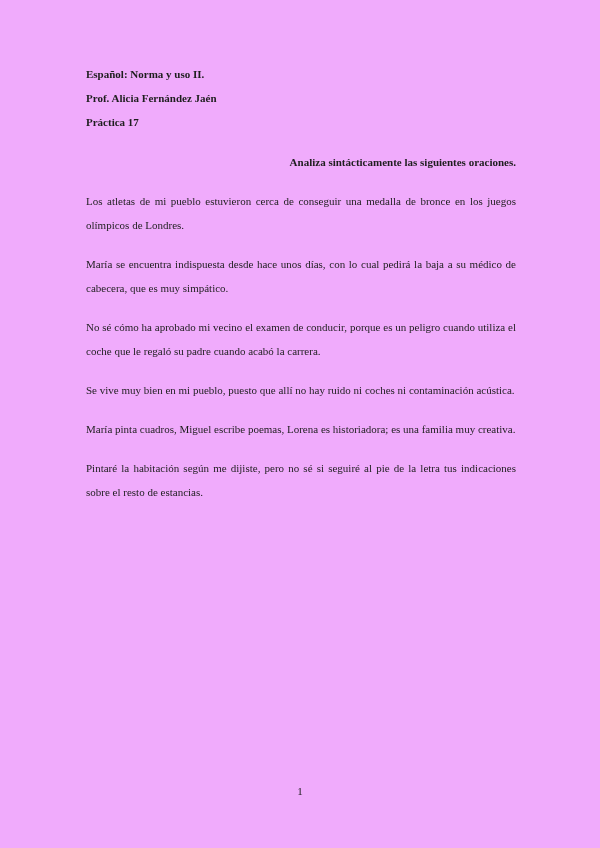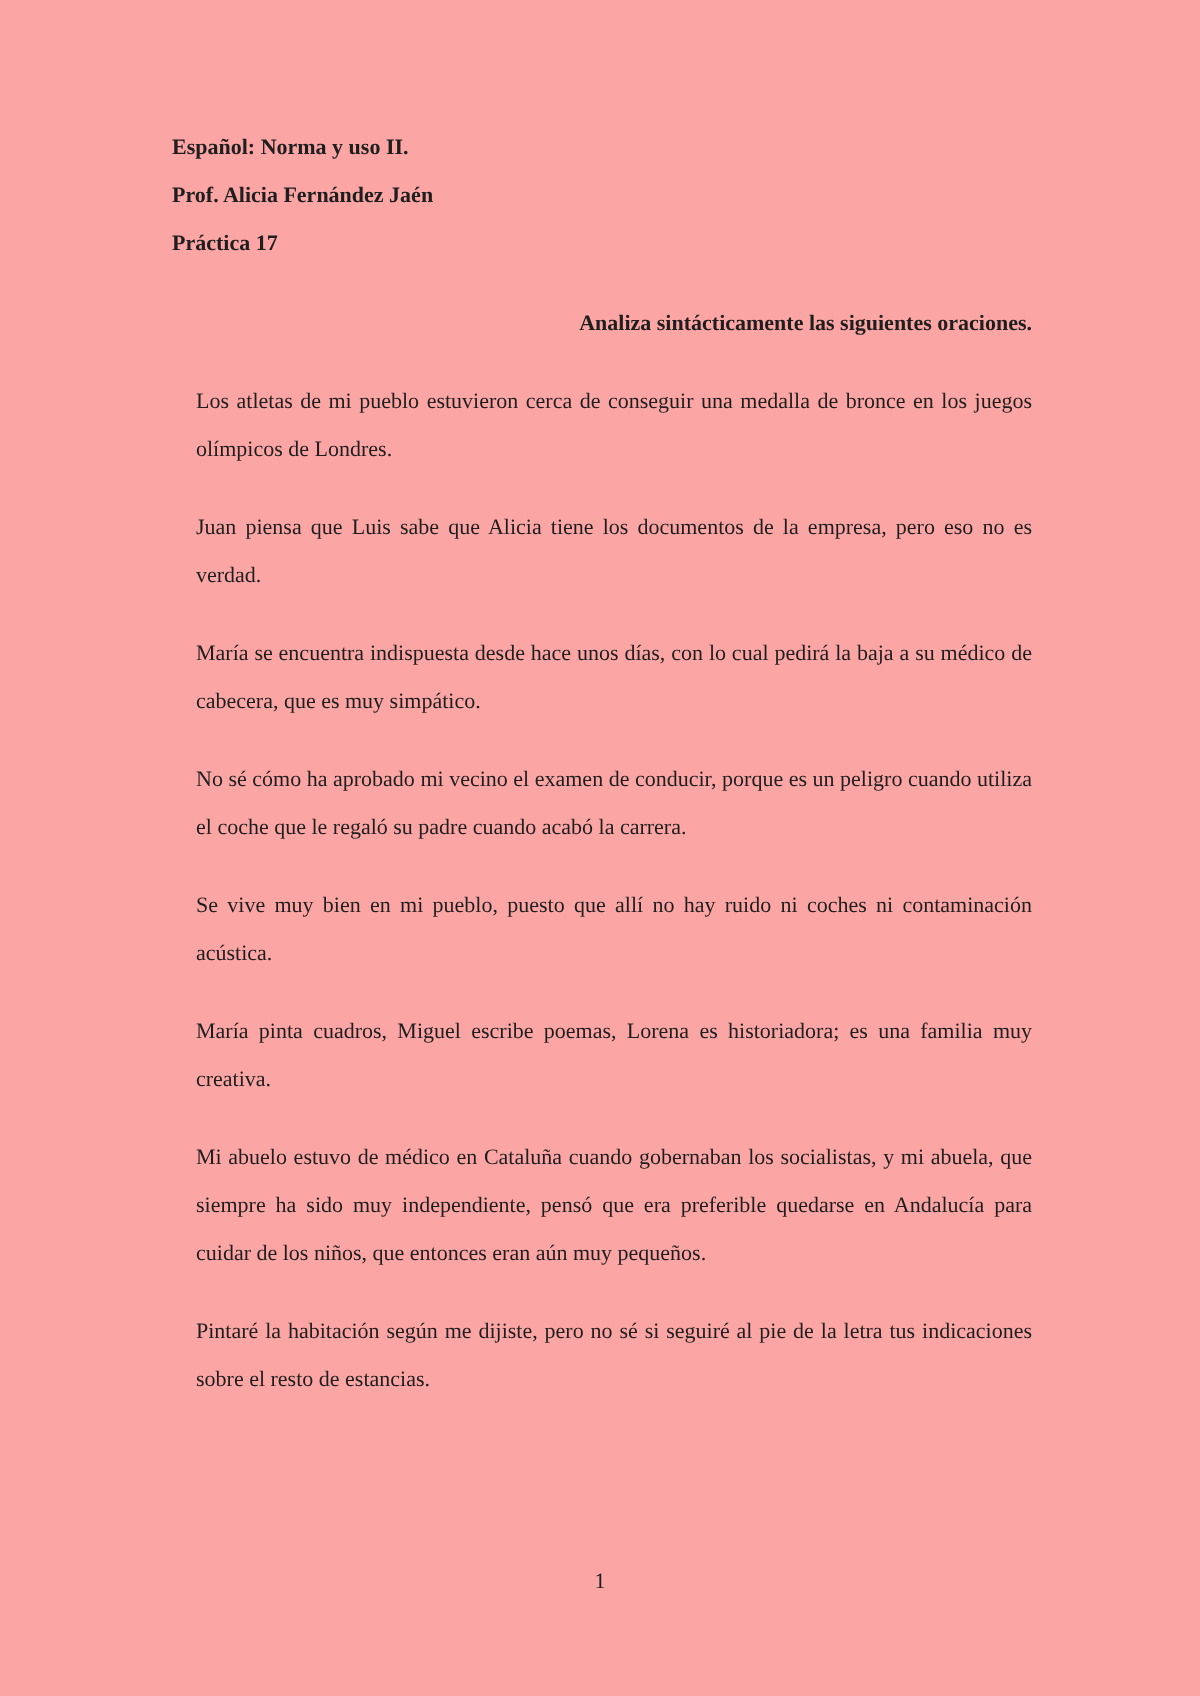--- a/index.html
+++ b/index.html
@@ -4,21 +4,21 @@
 <style>
   html, body {
     margin: 0;
     padding: 0;
     background: #ffffff;
   }
   .page {
     position: relative;
     width: 600px;
     height: 848px;
-    background: #fca5a5;
+    background: #f0abfc;
     overflow: hidden;
     font-family: "Liberation Serif", serif;
     color: #1e1e1e;
   }
   .content {
     position: absolute;
     left: 86px;
     top: 62px;
     width: 430px;
     font-size: 11px;
@@ -28,21 +28,21 @@
     font-weight: bold;
     text-align: left;
     margin: 0;
   }
   .instruction {
     font-weight: bold;
     text-align: right;
     margin: 16px 0 0 0;
   }
   p.sentence {
-    margin: 15px 0 0 12px;
+    margin: 15px 0 0 0;
     text-align: justify;
     text-justify: inter-word;
   }
   .page-number {
     position: absolute;
     left: 0;
     right: 0;
     top: 779px;
     text-align: center;
     font-size: 11px;
@@ -55,23 +55,21 @@
 
 <div class="page">
   <div class="content">
     <div class="header-line">Español: Norma y uso II.</div>
     <div class="header-line">Prof. Alicia Fernández Jaén</div>
     <div class="header-line">Práctica 17</div>
 
     <div class="instruction">Analiza sintácticamente las siguientes oraciones.</div>
 
     <p class="sentence">Los atletas de mi pueblo estuvieron cerca de conseguir una medalla de bronce en los juegos olímpicos de Londres.</p>
-    <p class="sentence">Juan piensa que Luis sabe que Alicia tiene los documentos de la empresa, pero eso no es verdad.</p>
     <p class="sentence">María se encuentra indispuesta desde hace unos días, con lo cual pedirá la baja a su médico de cabecera, que es muy simpático.</p>
     <p class="sentence">No sé cómo ha aprobado mi vecino el examen de conducir, porque es un peligro cuando utiliza el coche que le regaló su padre cuando acabó la carrera.</p>
     <p class="sentence">Se vive muy bien en mi pueblo, puesto que allí no hay ruido ni coches ni contaminación acústica.</p>
     <p class="sentence">María pinta cuadros, Miguel escribe poemas, Lorena es historiadora; es una familia muy creativa.</p>
-    <p class="sentence">Mi abuelo estuvo de médico en Cataluña cuando gobernaban los socialistas, y mi abuela, que siempre ha sido muy independiente, pensó que era preferible quedarse en Andalucía para cuidar de los niños, que entonces eran aún muy pequeños.</p>
     <p class="sentence">Pintaré la habitación según me dijiste, pero no sé si seguiré al pie de la letra tus indicaciones sobre el resto de estancias.</p>
   </div>
 
   <div class="page-number">1</div>
 </div>
 
 </body></html>

